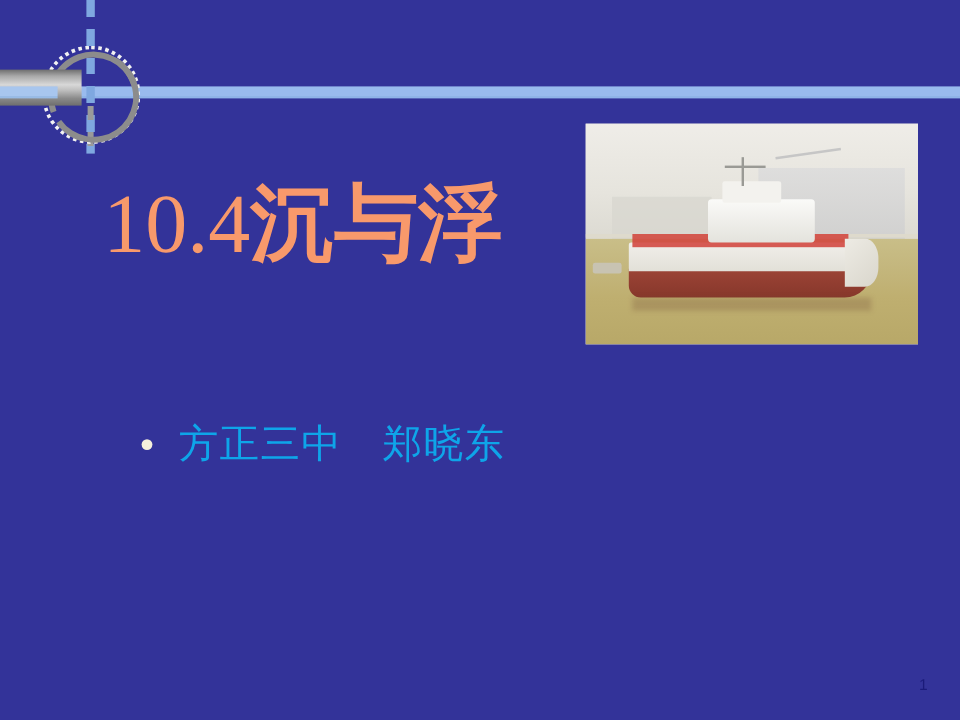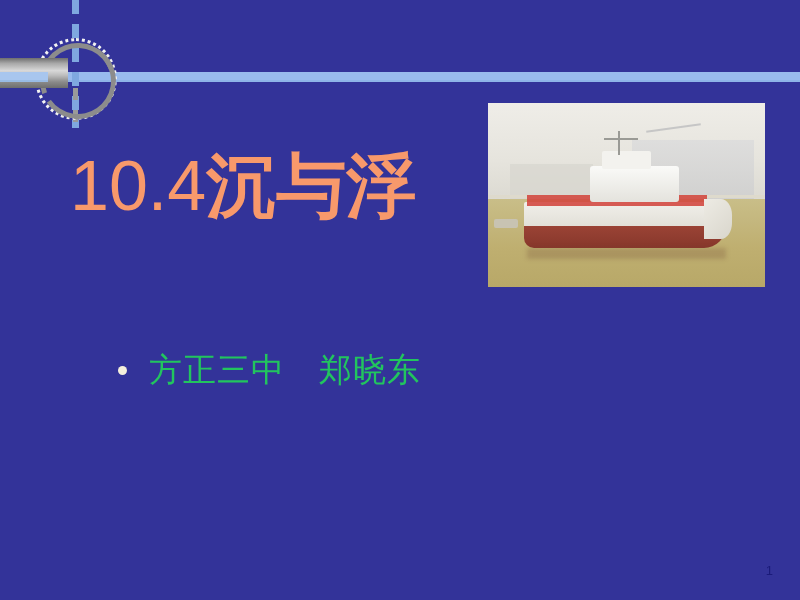--- a/index.html
+++ b/index.html
@@ -142,21 +142,22 @@
     position: absolute;
     left: 70px;
     top: 150px;
     color: #F8996B;
     font-size: 70px;
     line-height: 1.05;
     letter-spacing: 0px;
     white-space: nowrap;
   }
   #title .num {
-    font-family: Liberation Sans, sans-serif;
+    font-family: Liberation Serif, serif;
+    margin-left: 16px;
   }
   #title .cjk {
     font-family: "DejaVu Sans", "Liberation Sans", sans-serif;
     font-weight: 700;
   }
 
   
   #subtitle-row {
     position: absolute;
     left: 118px;
@@ -167,21 +168,21 @@
   }
   #subtitle-bullet {
     width: 9px;
     height: 9px;
     border-radius: 50%;
     background: #F5F0DC;
     margin-right: 22px;
     flex: none;
   }
   #subtitle-text {
-    color: #22c55e;
+    color: #0ea5e9;
     font-size: 33px;
     font-family: Liberation Serif, serif;
     letter-spacing: 1px;
   }
 
   
   #photo {
     position: absolute;
     left: 488px;
     top: 103px;

